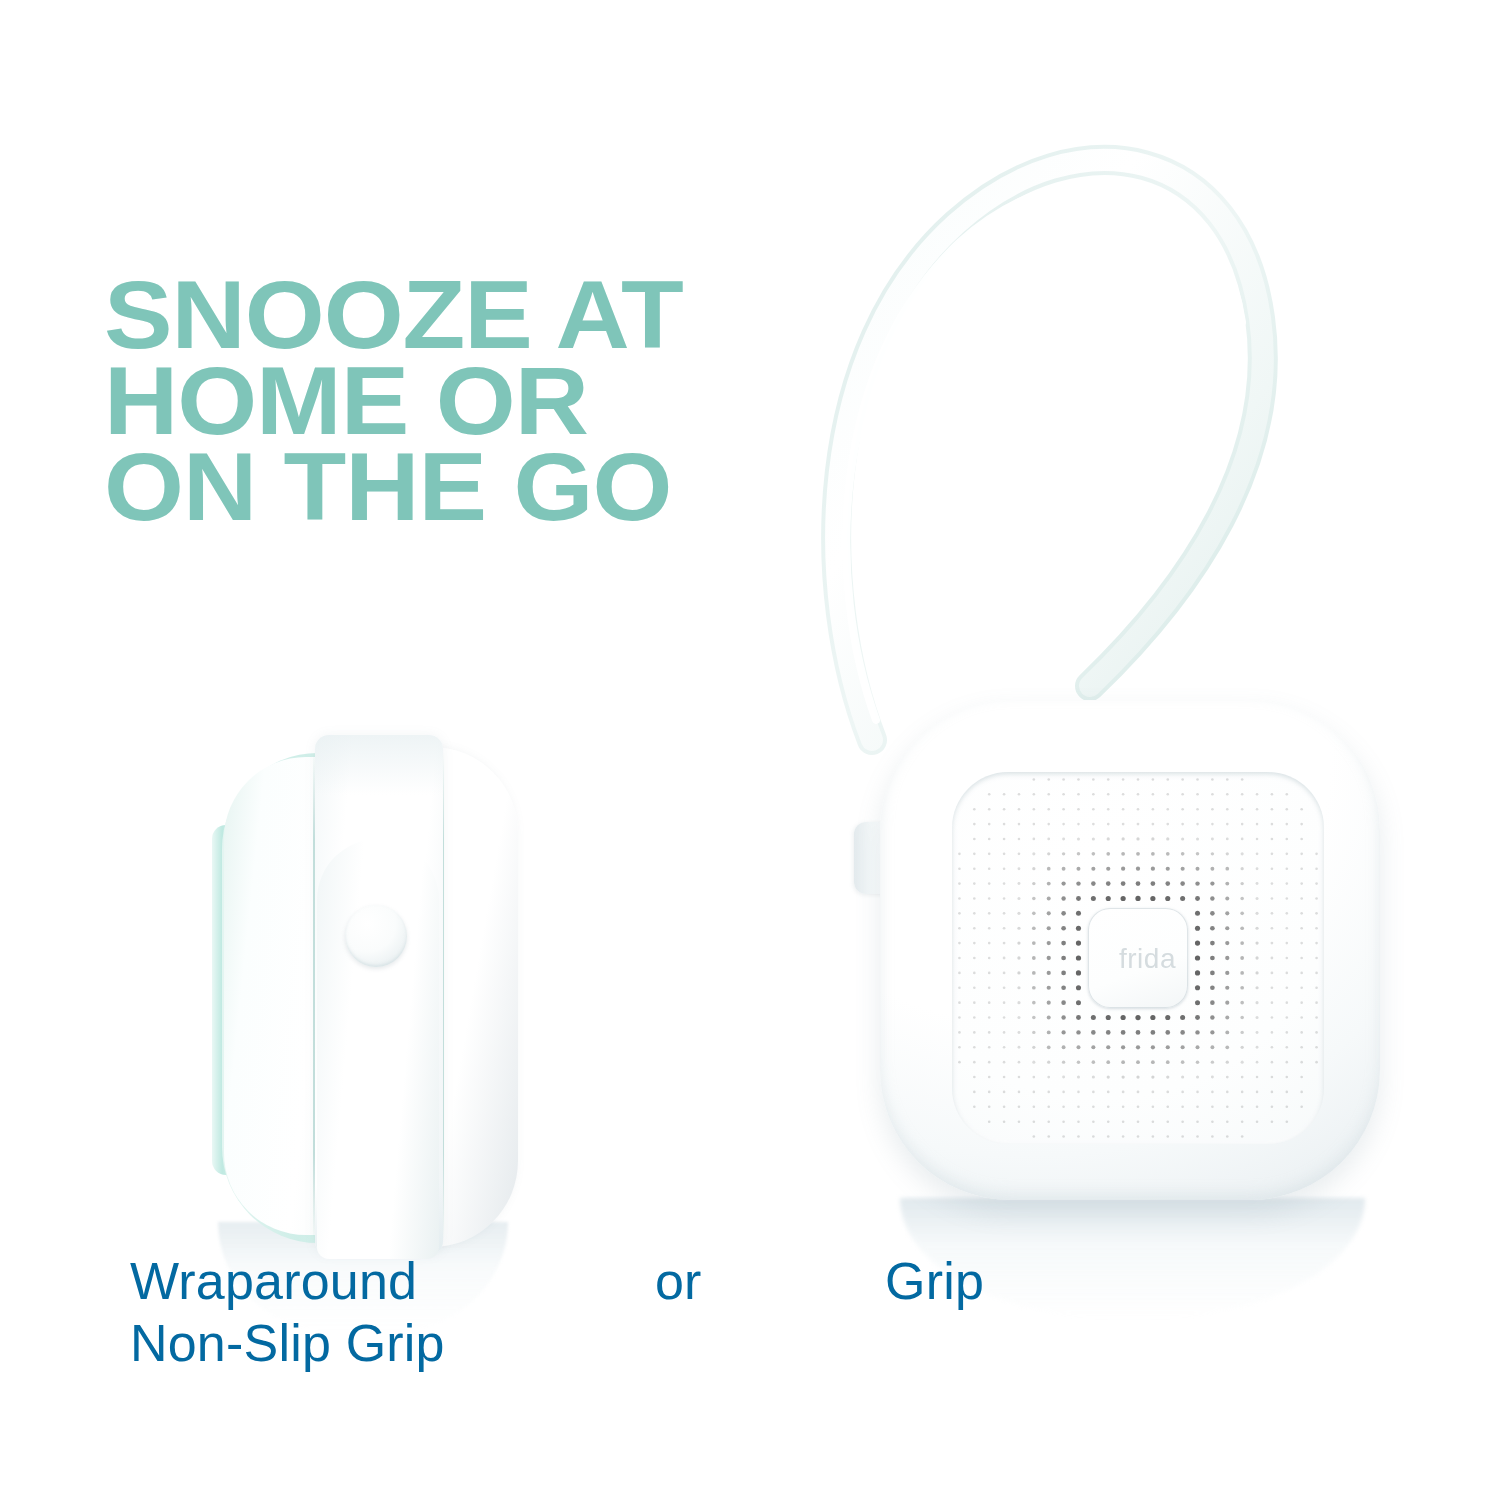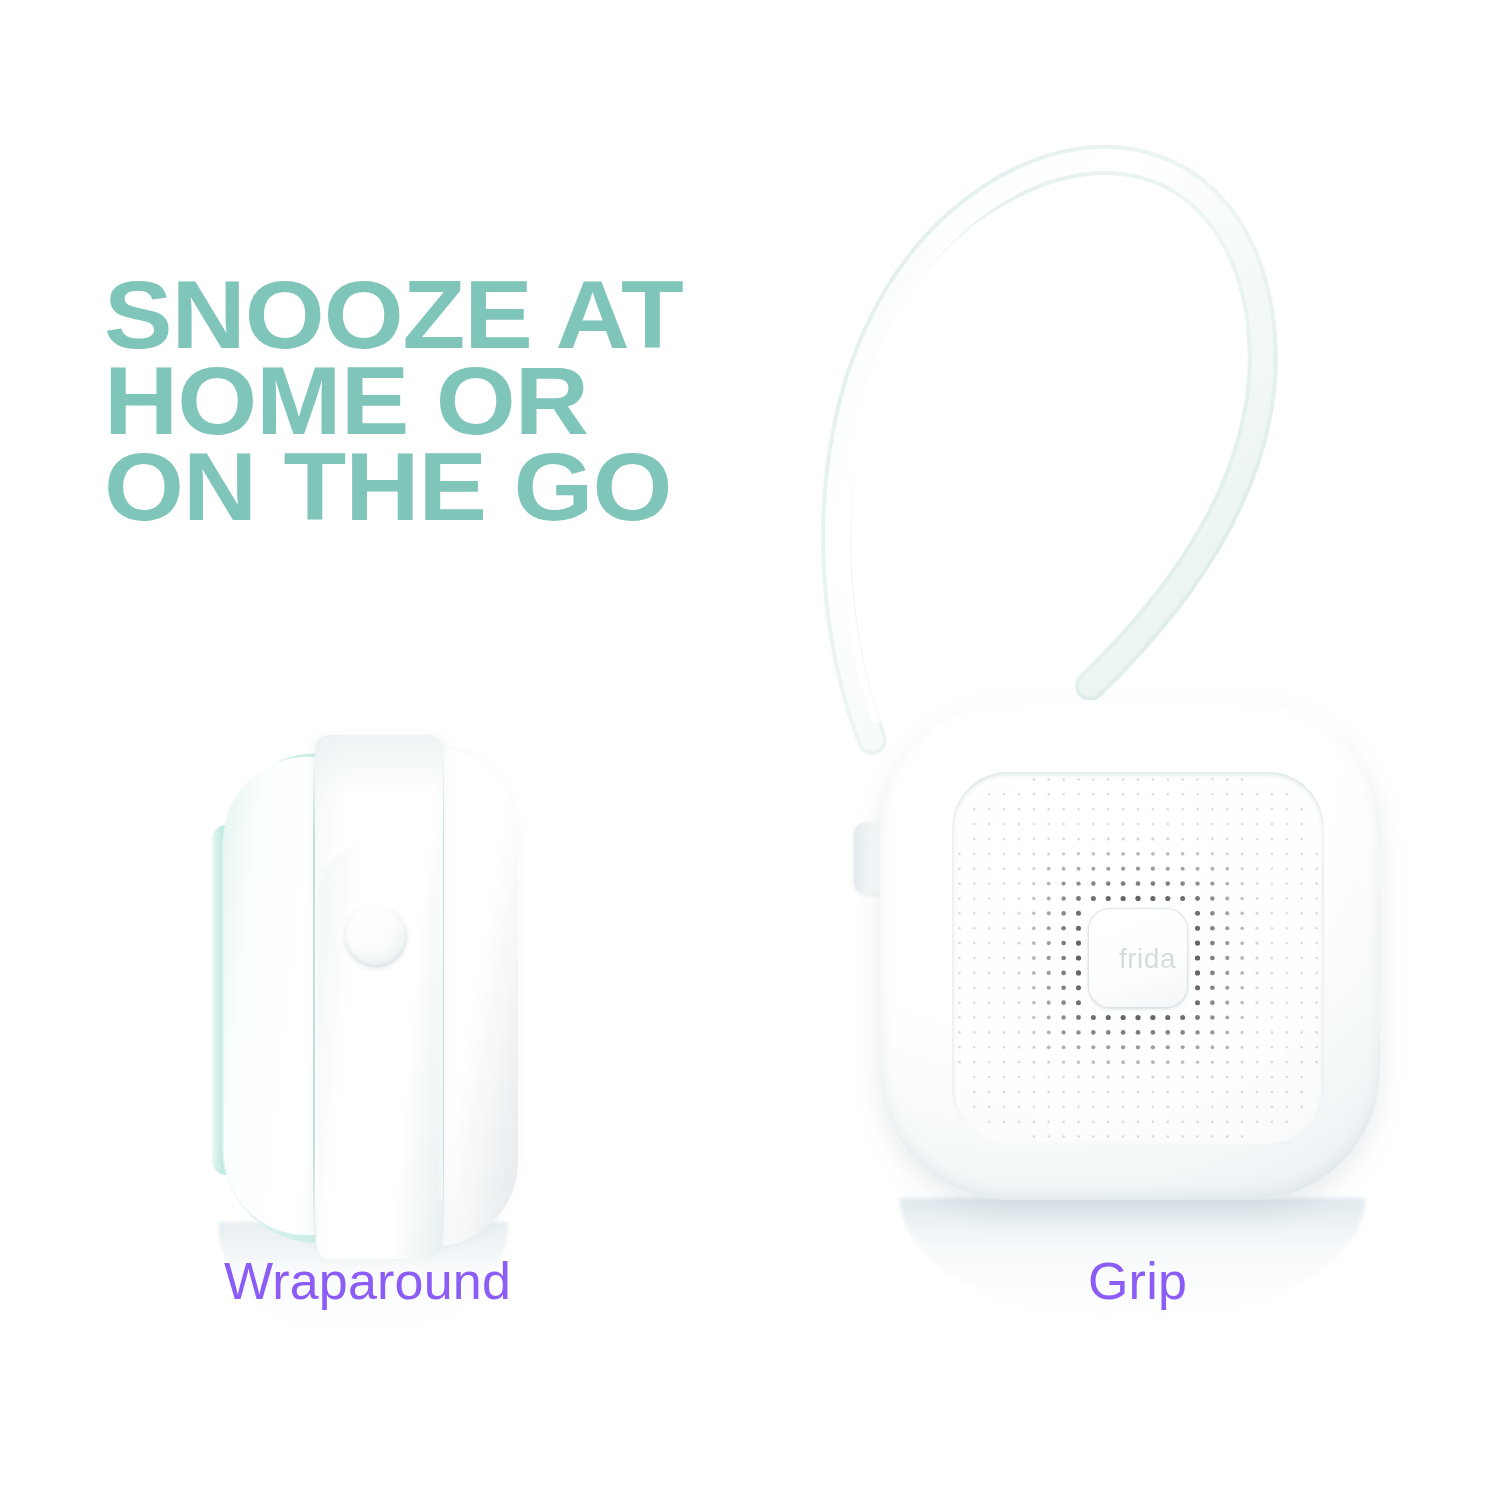--- a/index.html
+++ b/index.html
@@ -34,26 +34,25 @@
     text-transform: uppercase;
     transform: scaleX(1.06);
     transform-origin: left top;
     -webkit-font-smoothing: antialiased;
   }
   #headline .hl-line { display: block; white-space: nowrap; }
 
   
   .caption {
     position: absolute;
-    color: #8b5cf6;
+    color: #0369a1;
     font-family: "Liberation Sans", sans-serif;
     font-weight: 400;
     font-size: 52px;
     line-height: 62px;
-    text-align: center;
     letter-spacing: 0.2px;
   }
   #caption-left  { left: 130px;  top: 1250px; width: 475px; }
   #caption-or    { left: 655px;  top: 1250px; width: 200px; }
   #caption-right { left: 885px;  top: 1250px; width: 505px; }
   .caption .cap-line { display: block; }
 
   
   #left-product {
     position: absolute;
@@ -863,20 +862,22 @@
           </svg>
         <div id="rp-badge">
           <span id="rp-badge-label">frida</span>
         </div>
       </div>
     </div>
   </div>
 
   <div class="caption" id="caption-left">
     <span class="cap-line">Wraparound</span>
+    <span class="cap-line">Non-Slip Grip</span>
   </div>
 
+  <div class="caption" id="caption-or">or</div>
 
   <div class="caption" id="caption-right">
     <span class="cap-line">Grip</span>
   </div>
 
 </div>
 
 </body></html>

